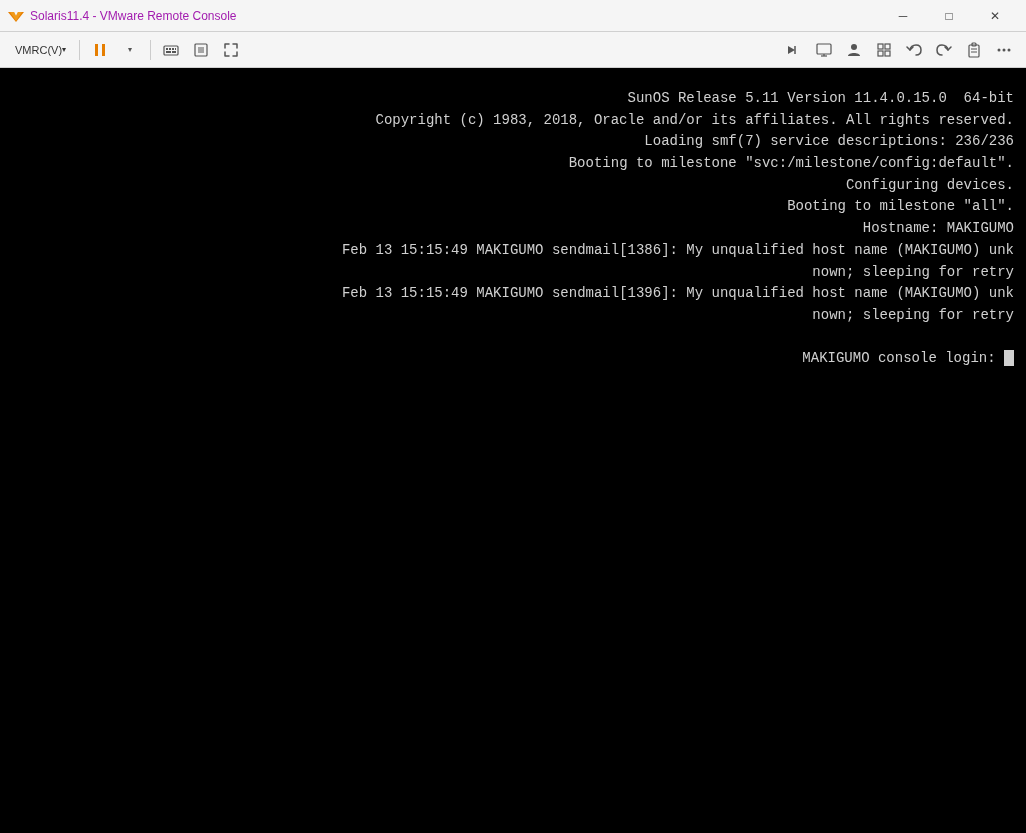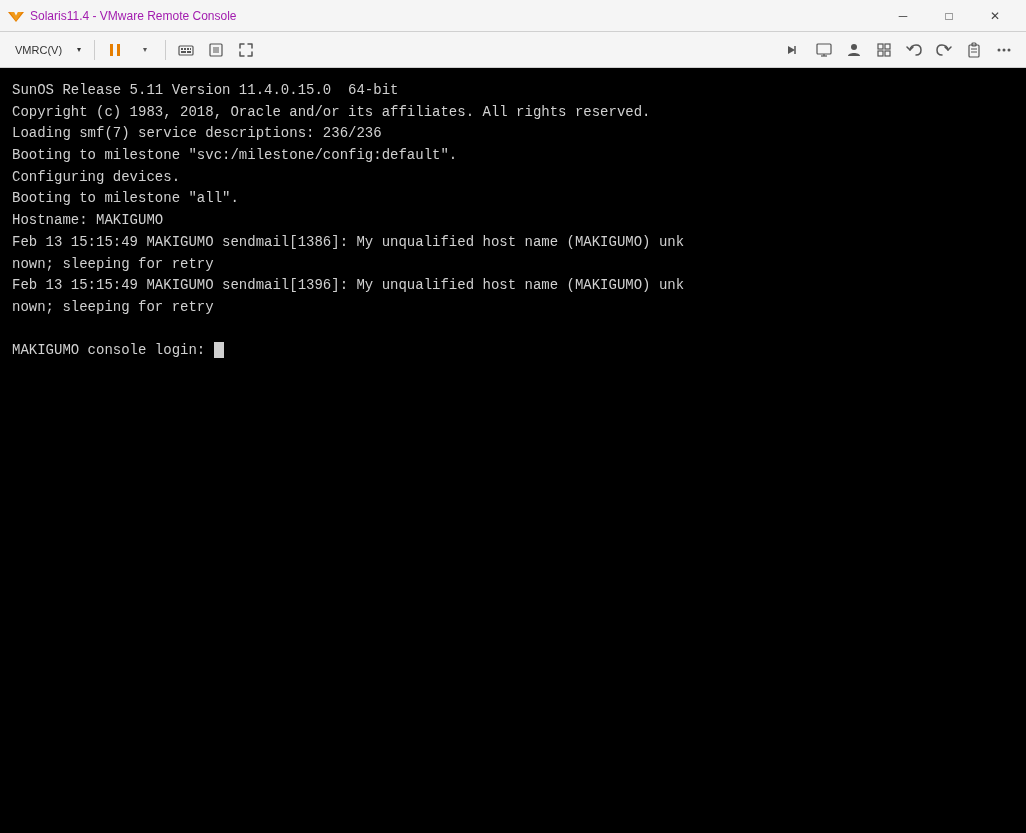--- a/index.html
+++ b/index.html
@@ -73,21 +73,21 @@
 
     .toolbar-group {
       display: flex;
       align-items: center;
       gap: 2px;
     }
 
     .vmrc-btn {
       display: flex;
       align-items: center;
-      gap: 15px;
+      gap: 0;
       padding: 3px 6px;
       background: transparent;
       border: 1px solid transparent;
       cursor: pointer;
       font-size: 11px;
       color: #333;
       border-radius: 2px;
     }
 
     .vmrc-dropdown-arrow {
@@ -124,23 +124,24 @@
       display: flex;
       align-items: center;
       gap: 2px;
     }
 
     
     .console-area {
       background: #000;
       width: 1026px;
       height: calc(833px - 32px - 36px);
-      padding: 12px 12px;
+      padding: 20px 12px;
       overflow: hidden;
       position: relative;
+      text-align: right;
     }
 
     .console-text {
       font-family: 'Courier New', Courier, monospace;
       font-size: 14px;
       line-height: 1.55;
       color: #d0d0d0;
       white-space: pre;
     }
 

